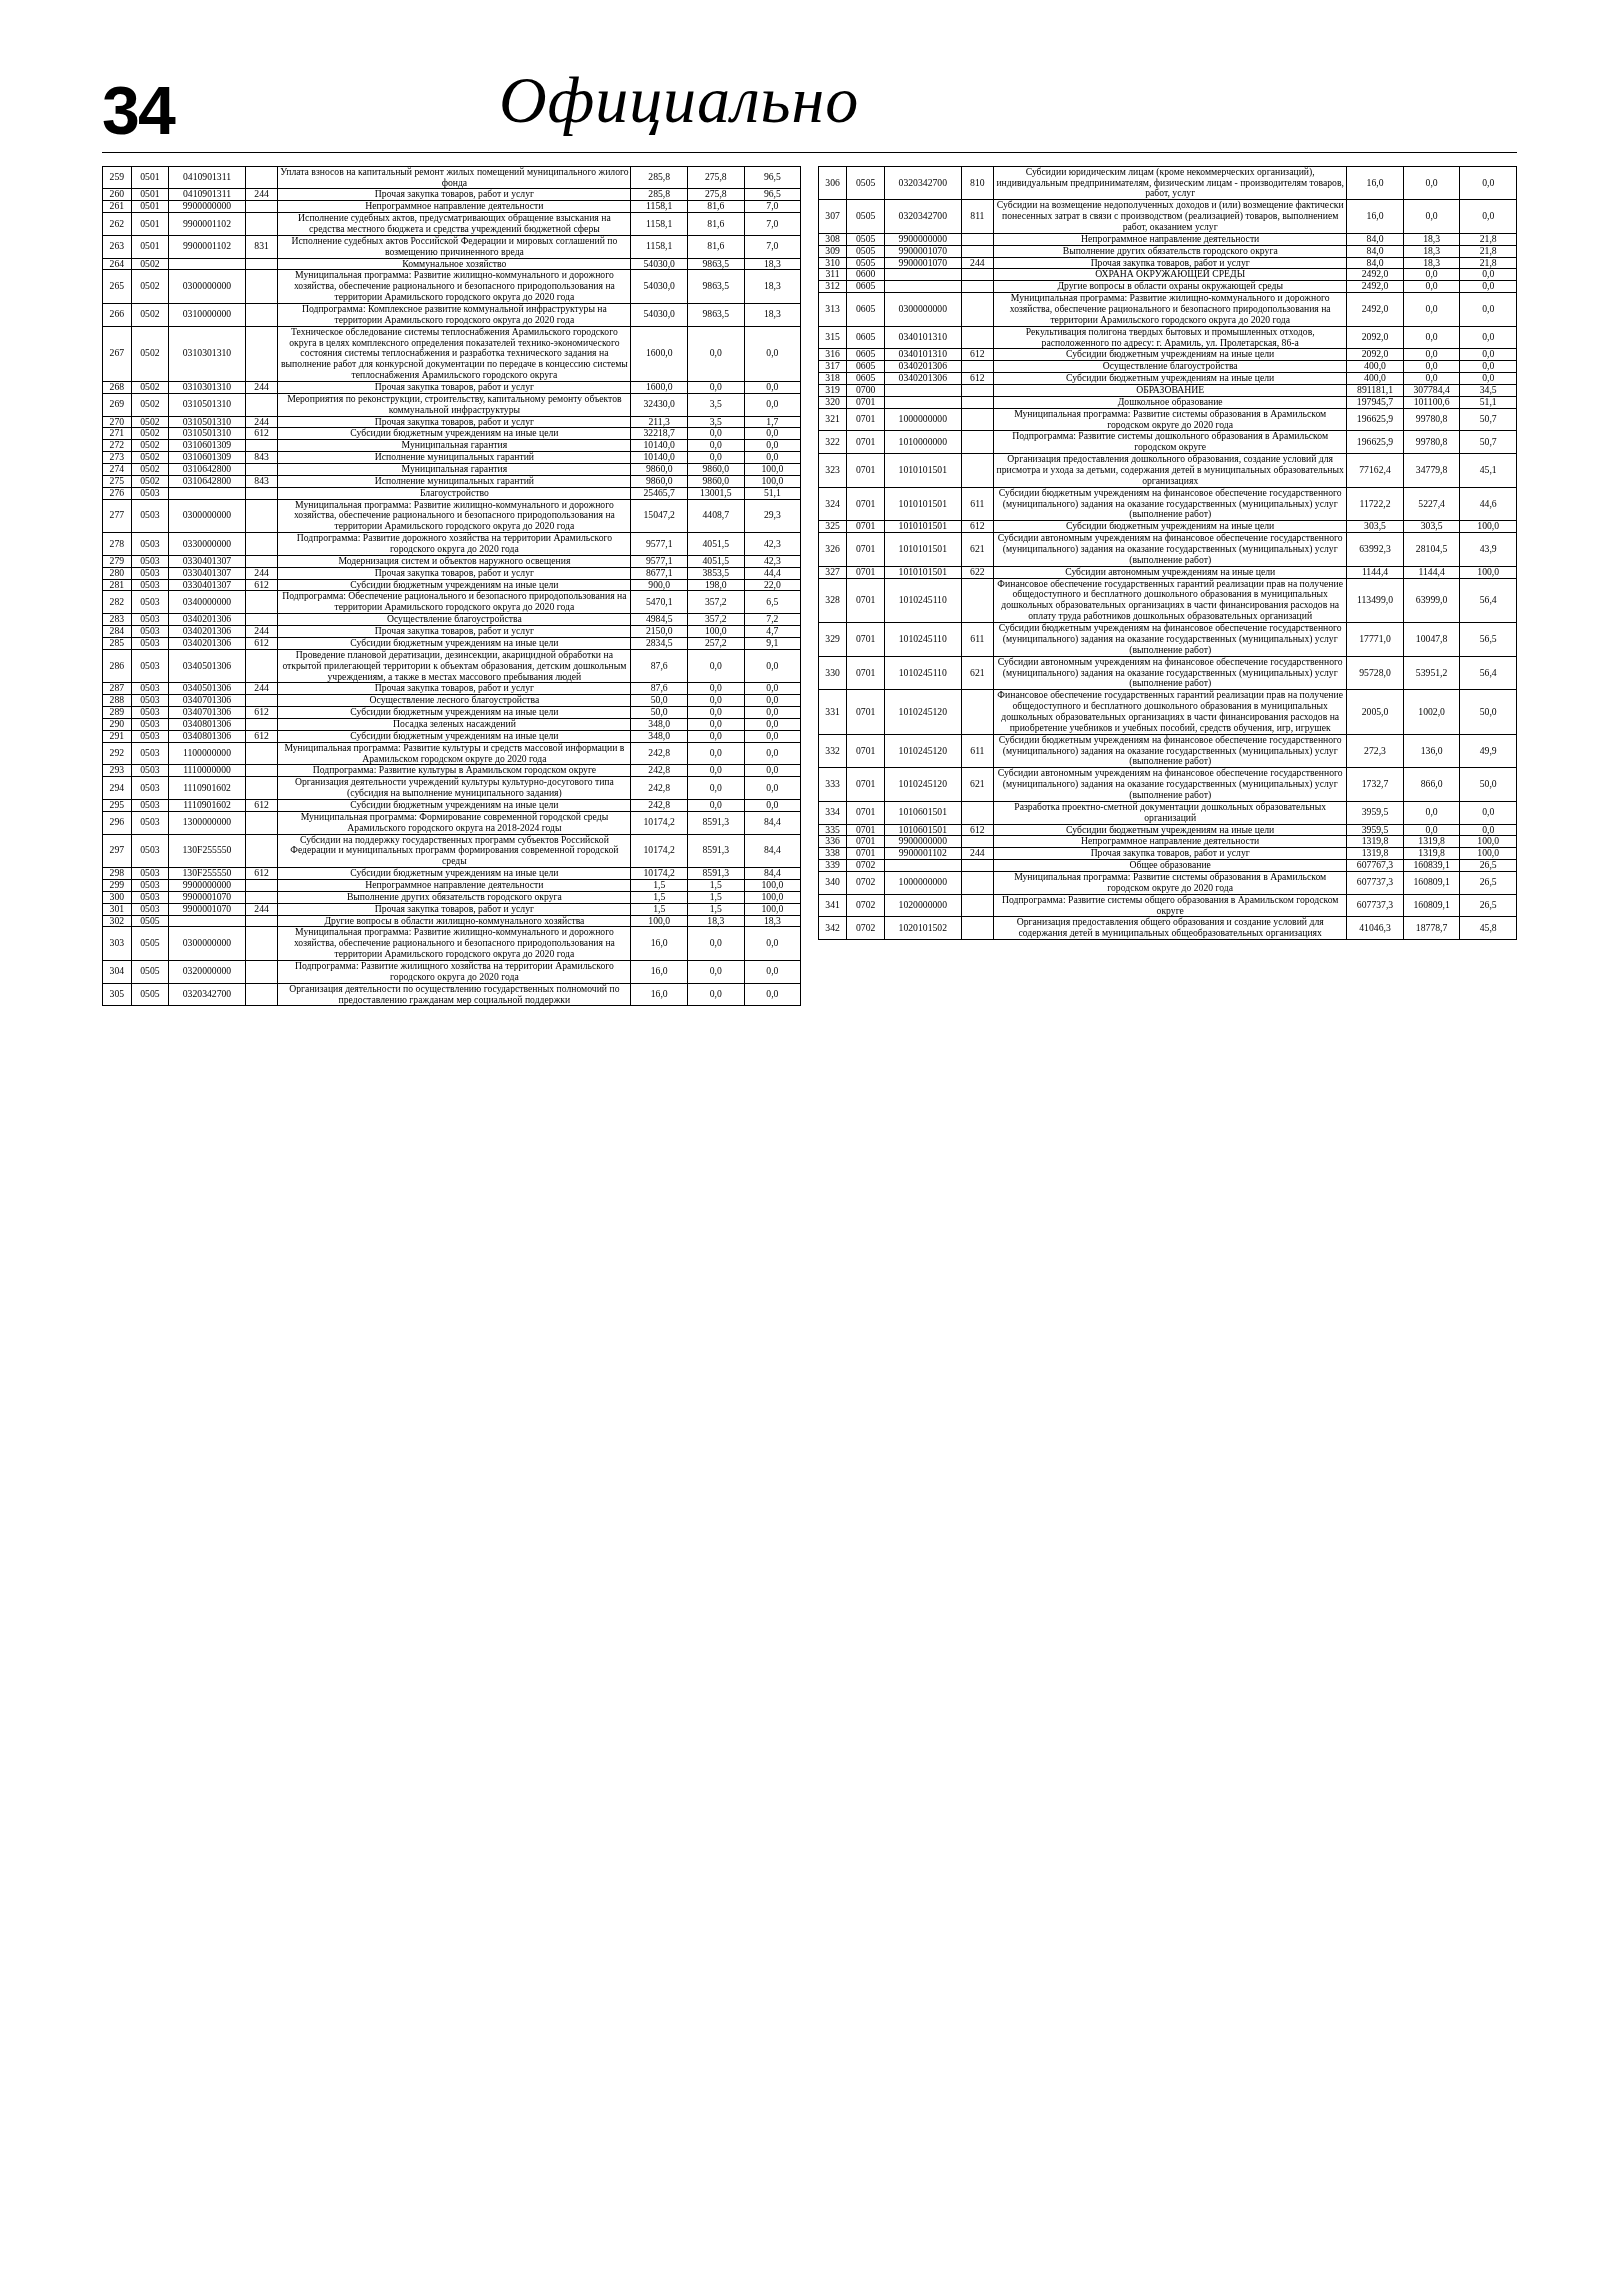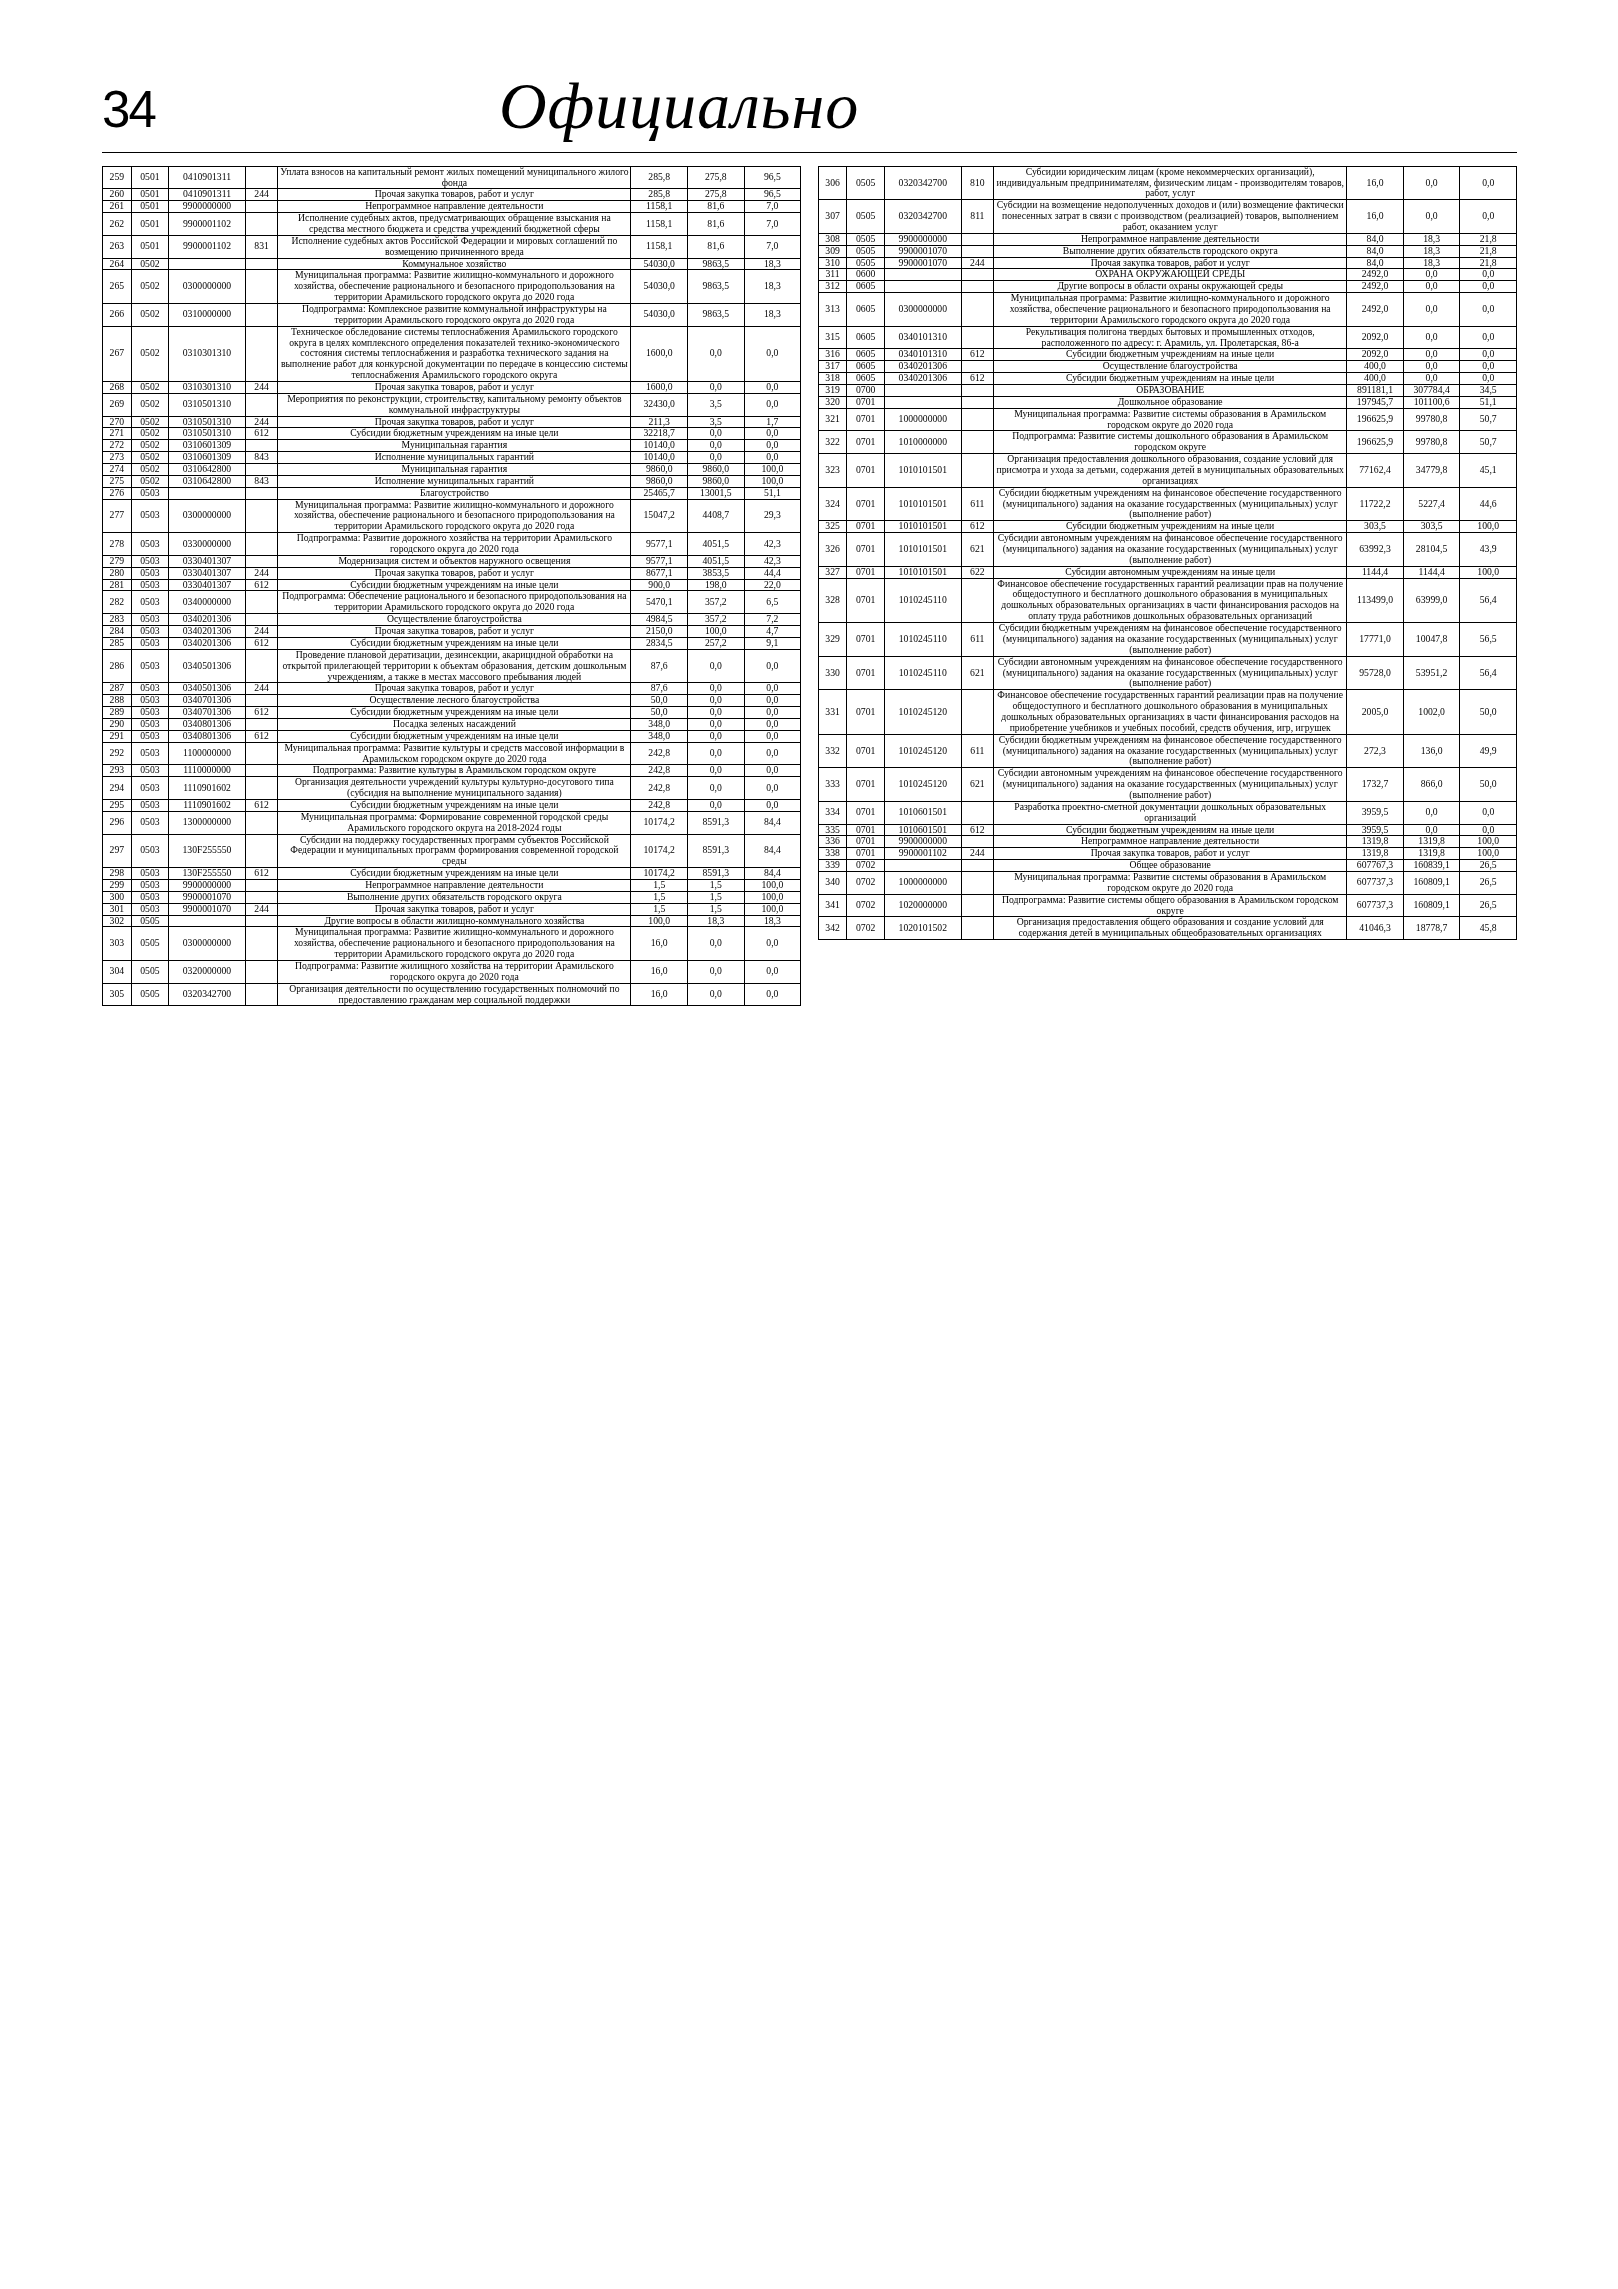--- a/index.html
+++ b/index.html
@@ -18,22 +18,22 @@
   }
   
   .masthead{
     display:flex;
     align-items:flex-end;
     height:97px;
     position:relative;
   }
   .page-number{
     font-family:"Liberation Sans", sans-serif;
-    font-weight:normal;
-    font-size:51px;
+    font-weight:bold;
+    font-size:68px;
     line-height:72px;
     letter-spacing:-1.8px;
     margin-bottom:1.8px;
   }
   .logo-block{
     display:flex;
     align-items:flex-start;
     margin-bottom:3.7px;
   }
   .crest{
@@ -59,21 +59,21 @@
   }
   .issue-line{
     font-family:"Liberation Serif", serif;
     font-size:15.7px;
     margin-top:3.7px;
     letter-spacing:0.2px;
   }
   .official-title{
     position:absolute;
     left:397px;
-    top:17px;
+    top:11px;
     font-family:"Liberation Serif", serif;
     font-style:italic;
     font-size:66px;
     letter-spacing:0.9px;
   }
   .rule{
     border-bottom:1.4px solid #000;
     margin-top:3.7px;
     margin-bottom:13px;
   }

